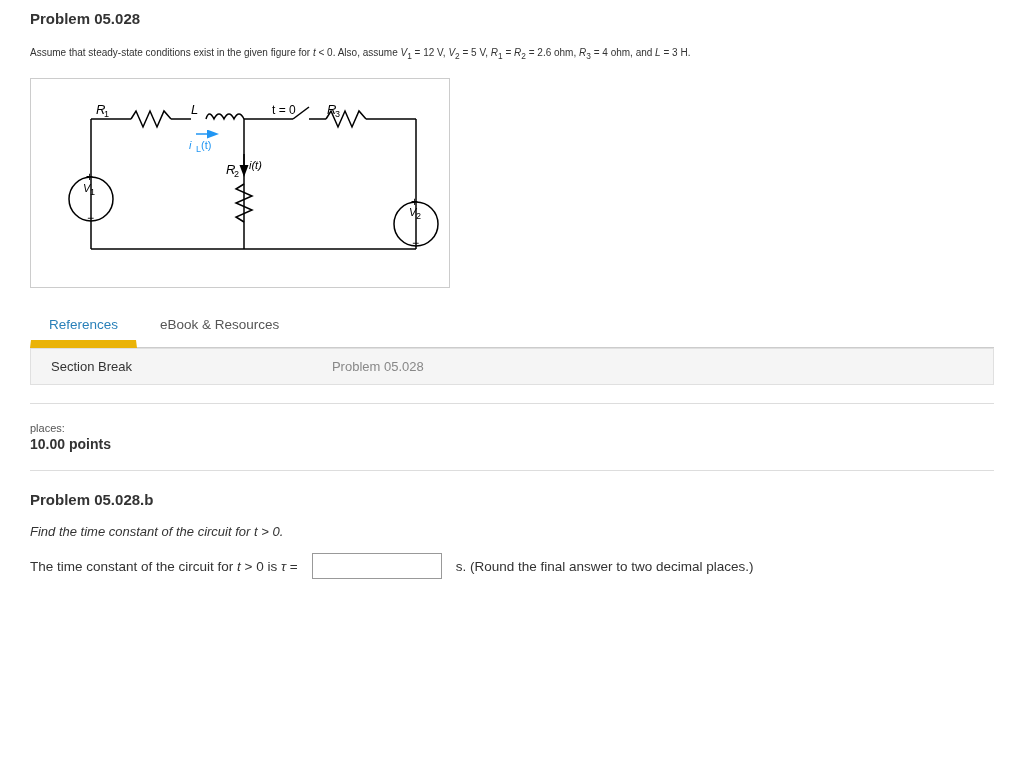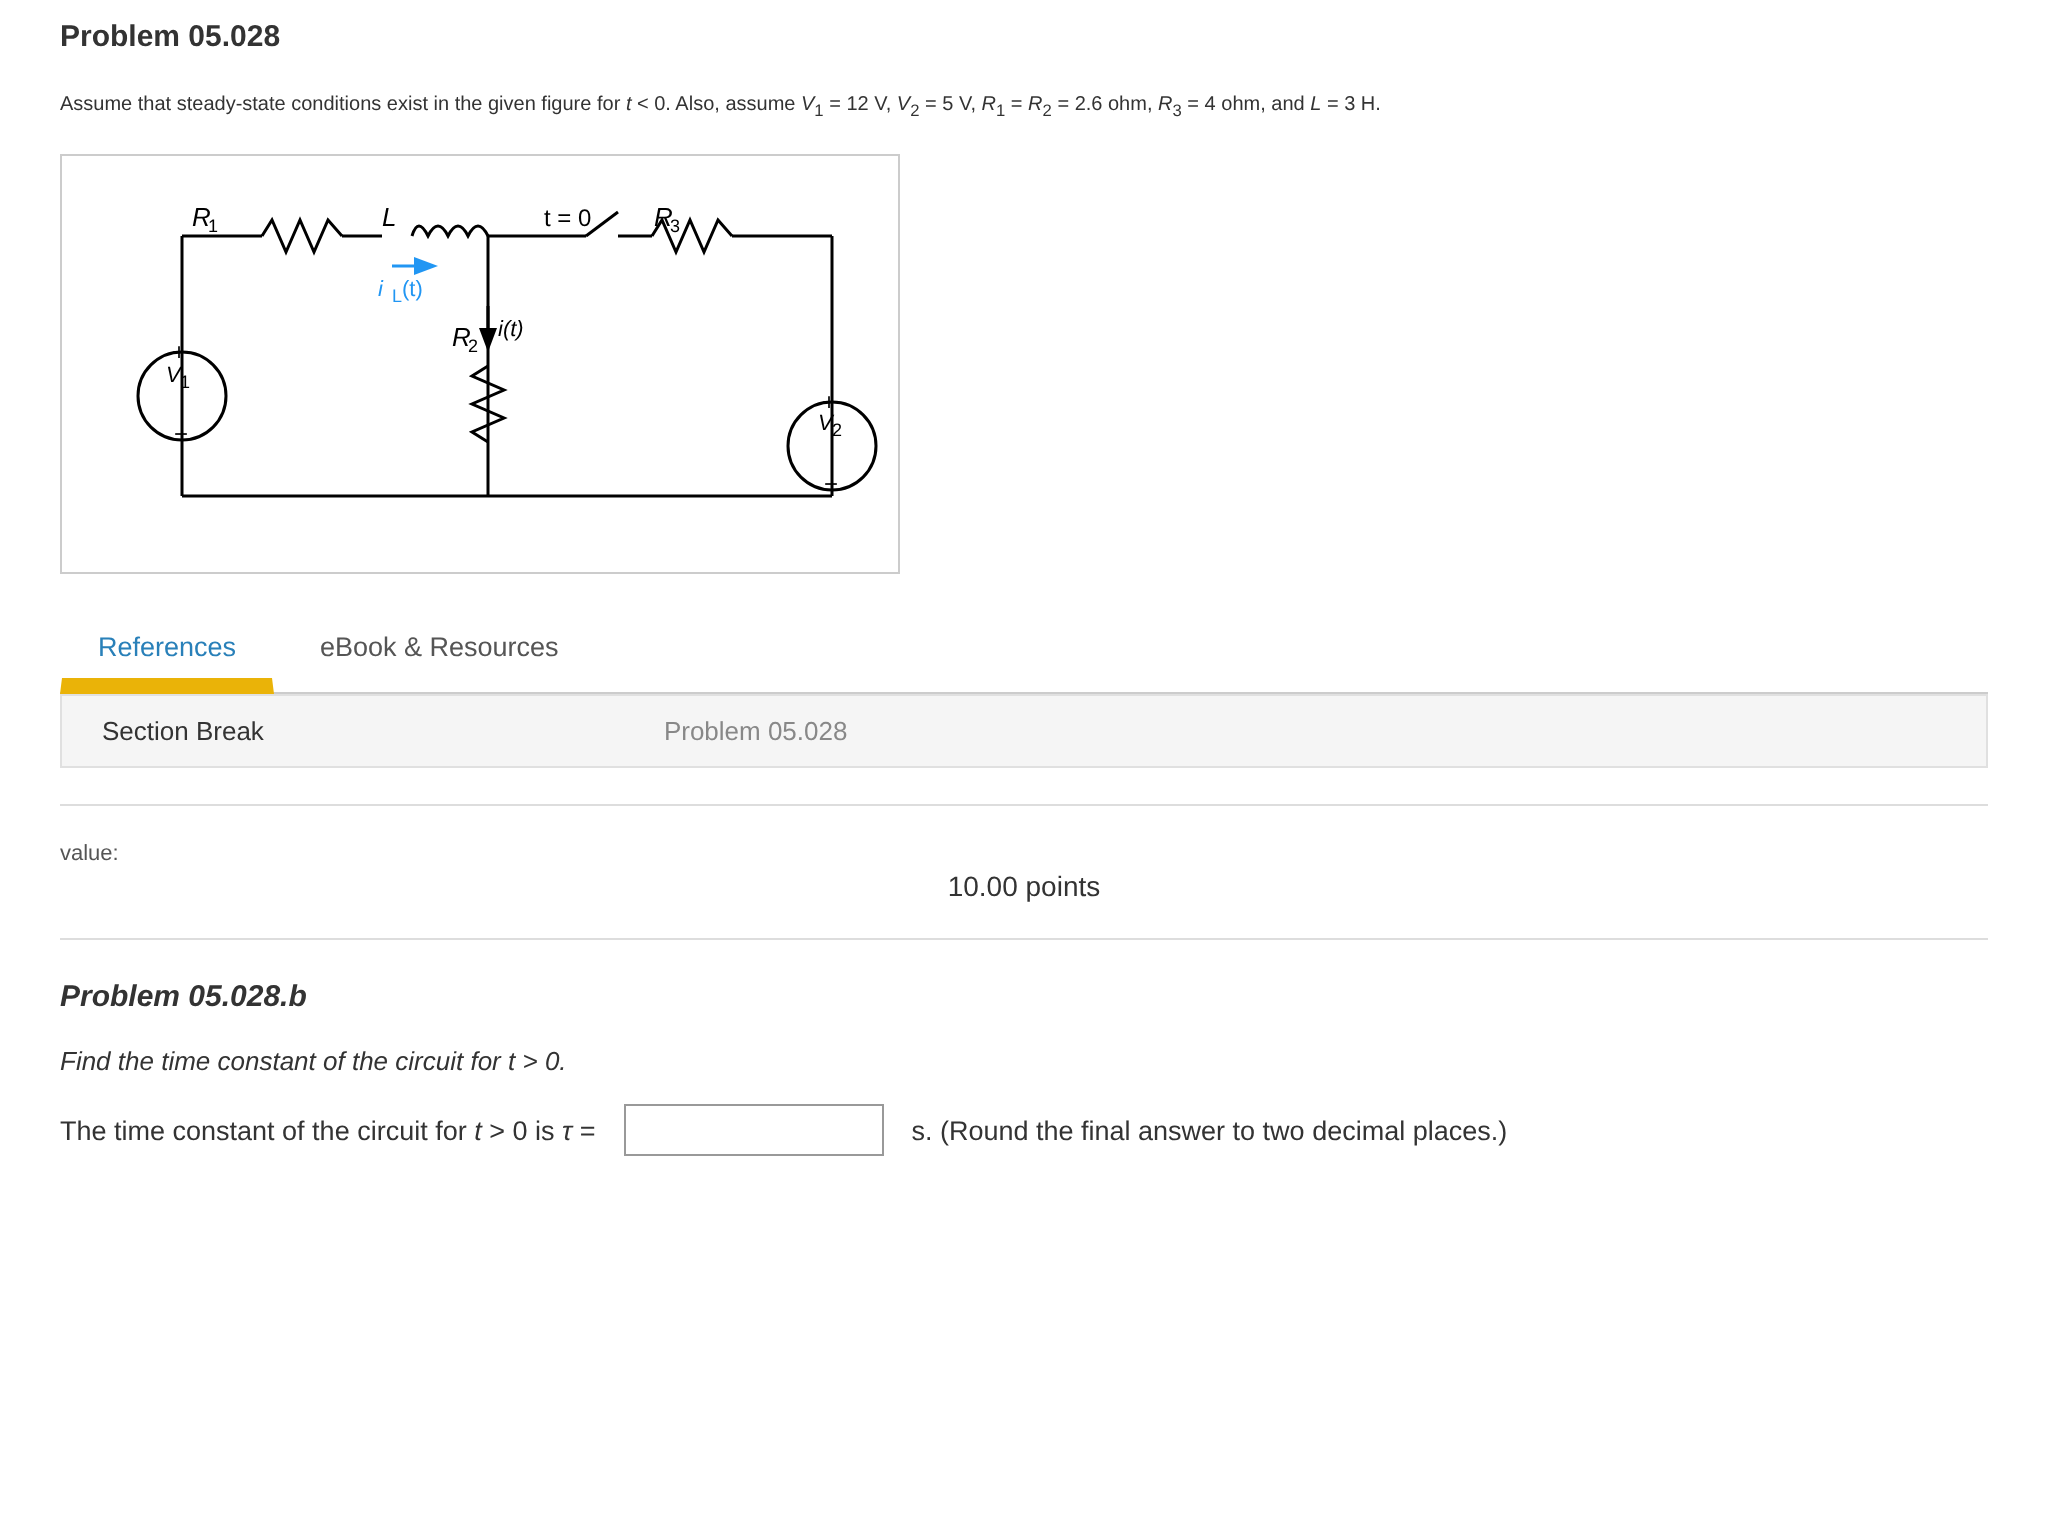--- a/index.html
+++ b/index.html
@@ -97,31 +97,29 @@
     }
 
     .value-label {
       font-size: 11px;
       color: #555;
       margin-bottom: 2px;
     }
 
     .points-value {
       font-size: 14px;
-      font-weight: normal;
+      font-weight: bold;
       color: #333;
       margin-bottom: 4px;
-      text-align: center;
     }
 
     .problem-b-title {
       font-size: 15px;
       font-weight: bold;
       margin: 20px 0 16px 0;
-      font-style: italic;
     }
 
     .find-text {
       font-size: 13px;
       margin-bottom: 14px;
       font-style: italic;
     }
 
     .answer-row {
       font-size: 13.5px;
@@ -236,21 +234,21 @@
     <div class="tab inactive">eBook &amp; Resources</div>
   </div>
 
   <div class="section-break-bar">
     <span class="section-break-label">Section Break</span>
     <span class="section-break-problem">Problem 05.028</span>
   </div>
 
   <hr class="divider">
 
-  <div class="value-label">value:</div>
+  <div class="value-label">places:</div>
   <div class="points-value">10.00 points</div>
 
   <hr class="divider">
 
   <div class="problem-b-title">Problem 05.028.b</div>
 
   <div class="find-text">
     Find the time constant of the circuit for <em>t</em> &gt; 0.
   </div>
 

